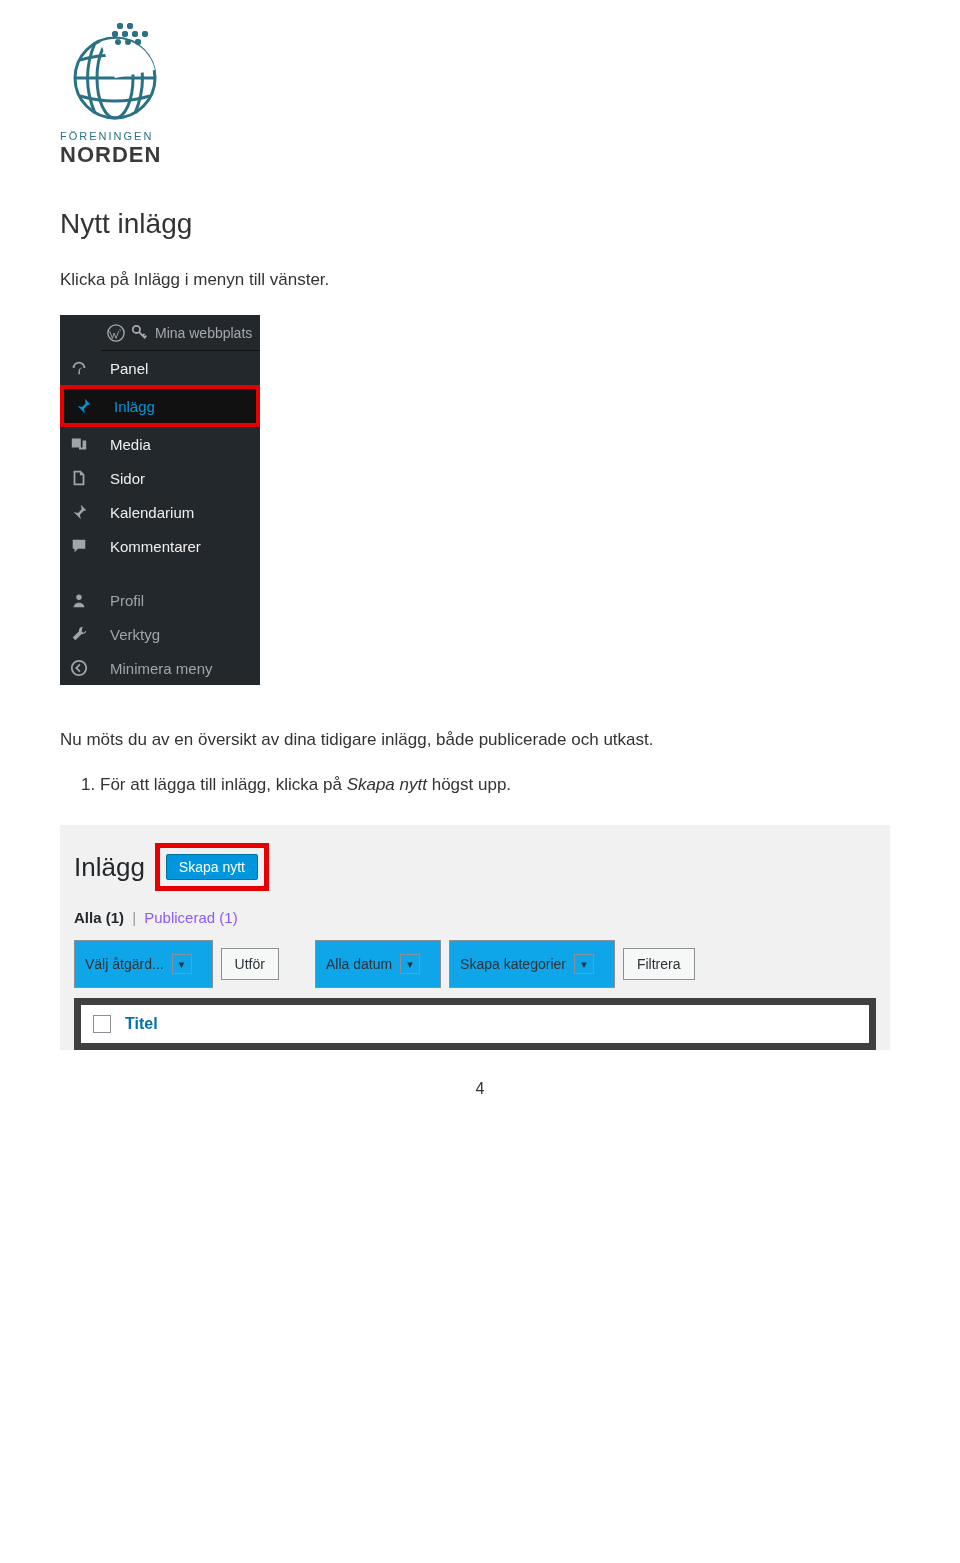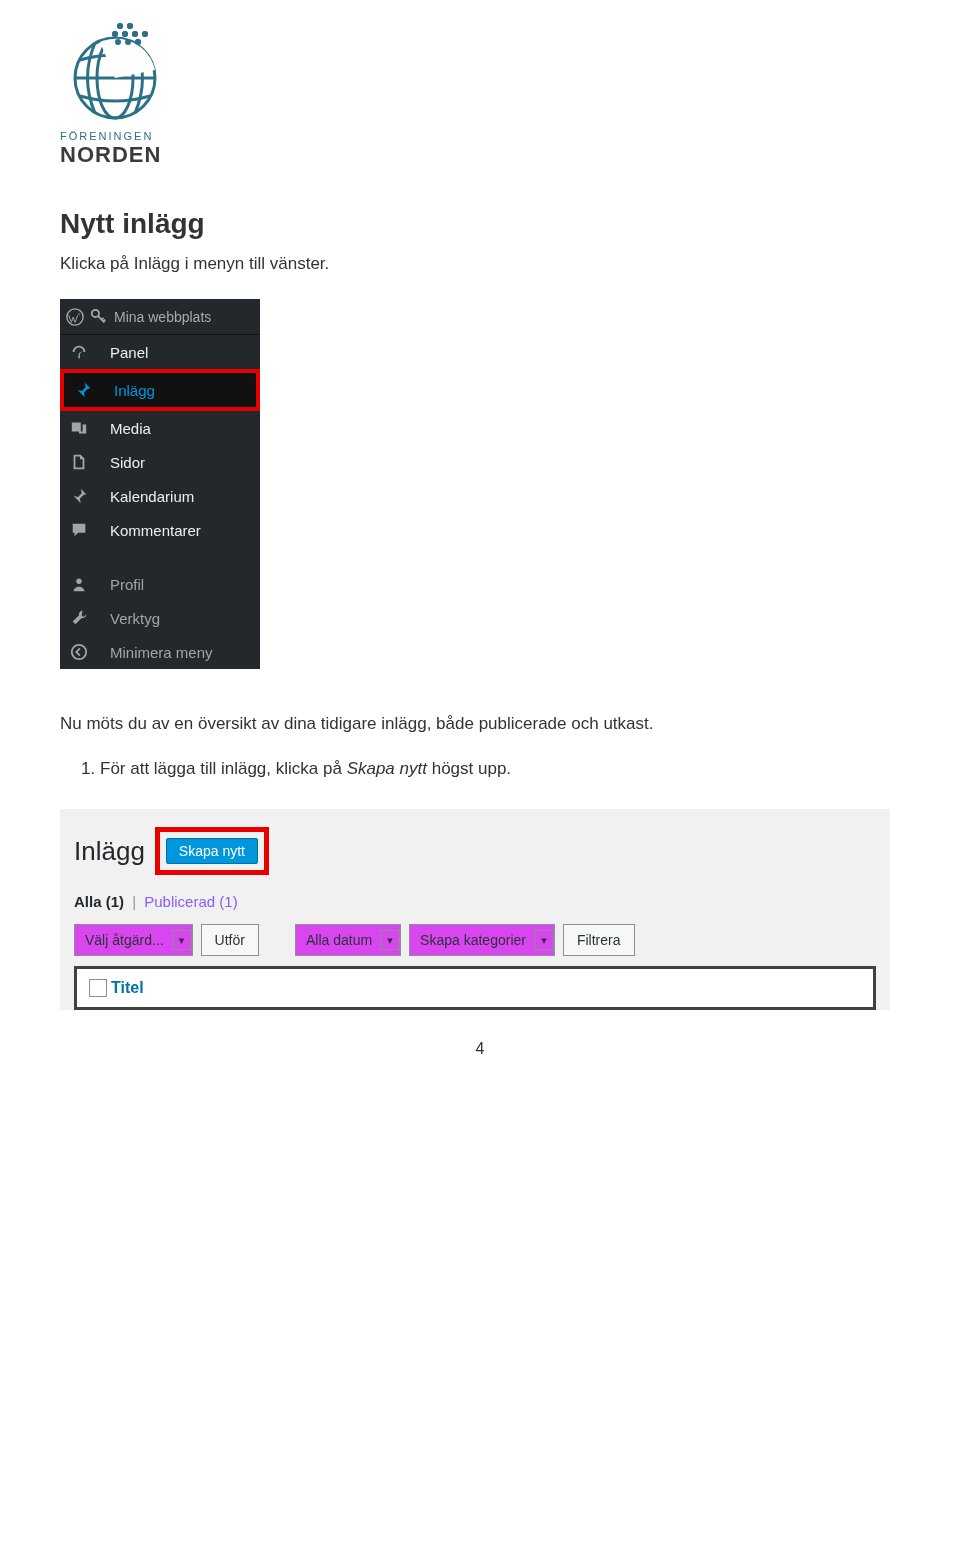--- a/index.html
+++ b/index.html
@@ -24,23 +24,23 @@
     margin-top: 10px;
   }
   .logo-text2 {
     font-size: 22px;
     font-weight: 700;
     letter-spacing: 1px;
     color: #3a3a3a;
   }
   h2.page-heading {
     font-size: 28px;
-    font-weight: 700;
+    font-weight: 400;
     color: #333;
-    margin-bottom: 14px;
+    margin-bottom: 30px;
     font-family: "Century Gothic", Arial, sans-serif;
   }
   p.body-text {
     font-size: 17px;
     color: #333;
     margin-bottom: 25px;
     font-family: "Century Gothic", Arial, sans-serif;
   }
   ol.instr {
     margin: 0 0 30px 40px;
@@ -61,20 +61,21 @@
   .wp-topbar {
     height: 36px;
     background: #23282d;
     border-bottom: 1px solid #111;
     display: flex;
     align-items: center;
     padding: 0 6px;
     gap: 6px;
     color: #a7aaad;
     font-size: 14px;
+    margin-left: 41px;
   }
   .wp-topbar .wp-icon { fill: #a7aaad; }
   .wp-menu-item {
     display: flex;
     align-items: center;
     gap: 22px;
     padding: 8px 10px;
     color: #eee;
     cursor: pointer;
   }
@@ -129,24 +130,24 @@
   .wp-filter-links a { color: #8b5cf6; text-decoration: none; margin-top: 8px; }
   .wp-toolbar {
     display: flex;
     align-items: center;
     gap: 8px;
     margin-bottom: 10px;
   }
   .wp-select {
     display: inline-flex;
     align-items: center;
-    background: #d946ef;
+    background: #0ea5e9;
     border: 1px solid #8c8f94;
-    height: 32px;
-    padding: 0 0 0 10px;
+    height: 48px;
+    padding: 0 20px 0 10px;
     font-size: 14px;
     color: #2c3338;
     cursor: pointer;
   }
   .wp-select .caret-box {
     border: 1px solid #8c8f94;
     width: 20px; height: 20px;
     margin-left: 8px;
     display: flex; align-items: center; justify-content: center;
     font-size: 11px;
@@ -156,22 +157,22 @@
     border: 1px solid #8c8f94;
     height: 32px;
     padding: 0 13px;
     font-size: 14px;
     color: #2c3338;
     cursor: pointer;
   }
   .wp-table-header {
     display: flex;
     align-items: center;
-    gap: 4px;
-    border: 3px solid #404040;
+    gap: 14px;
+    border: 7px solid #404040;
     background: #fff;
     padding: 10px 12px;
   }
   .wp-checkbox {
     width: 18px; height: 18px;
     border: 1px solid #8c8f94;
     background: #fff;
   }
   .wp-th {
     color: #0073aa;

